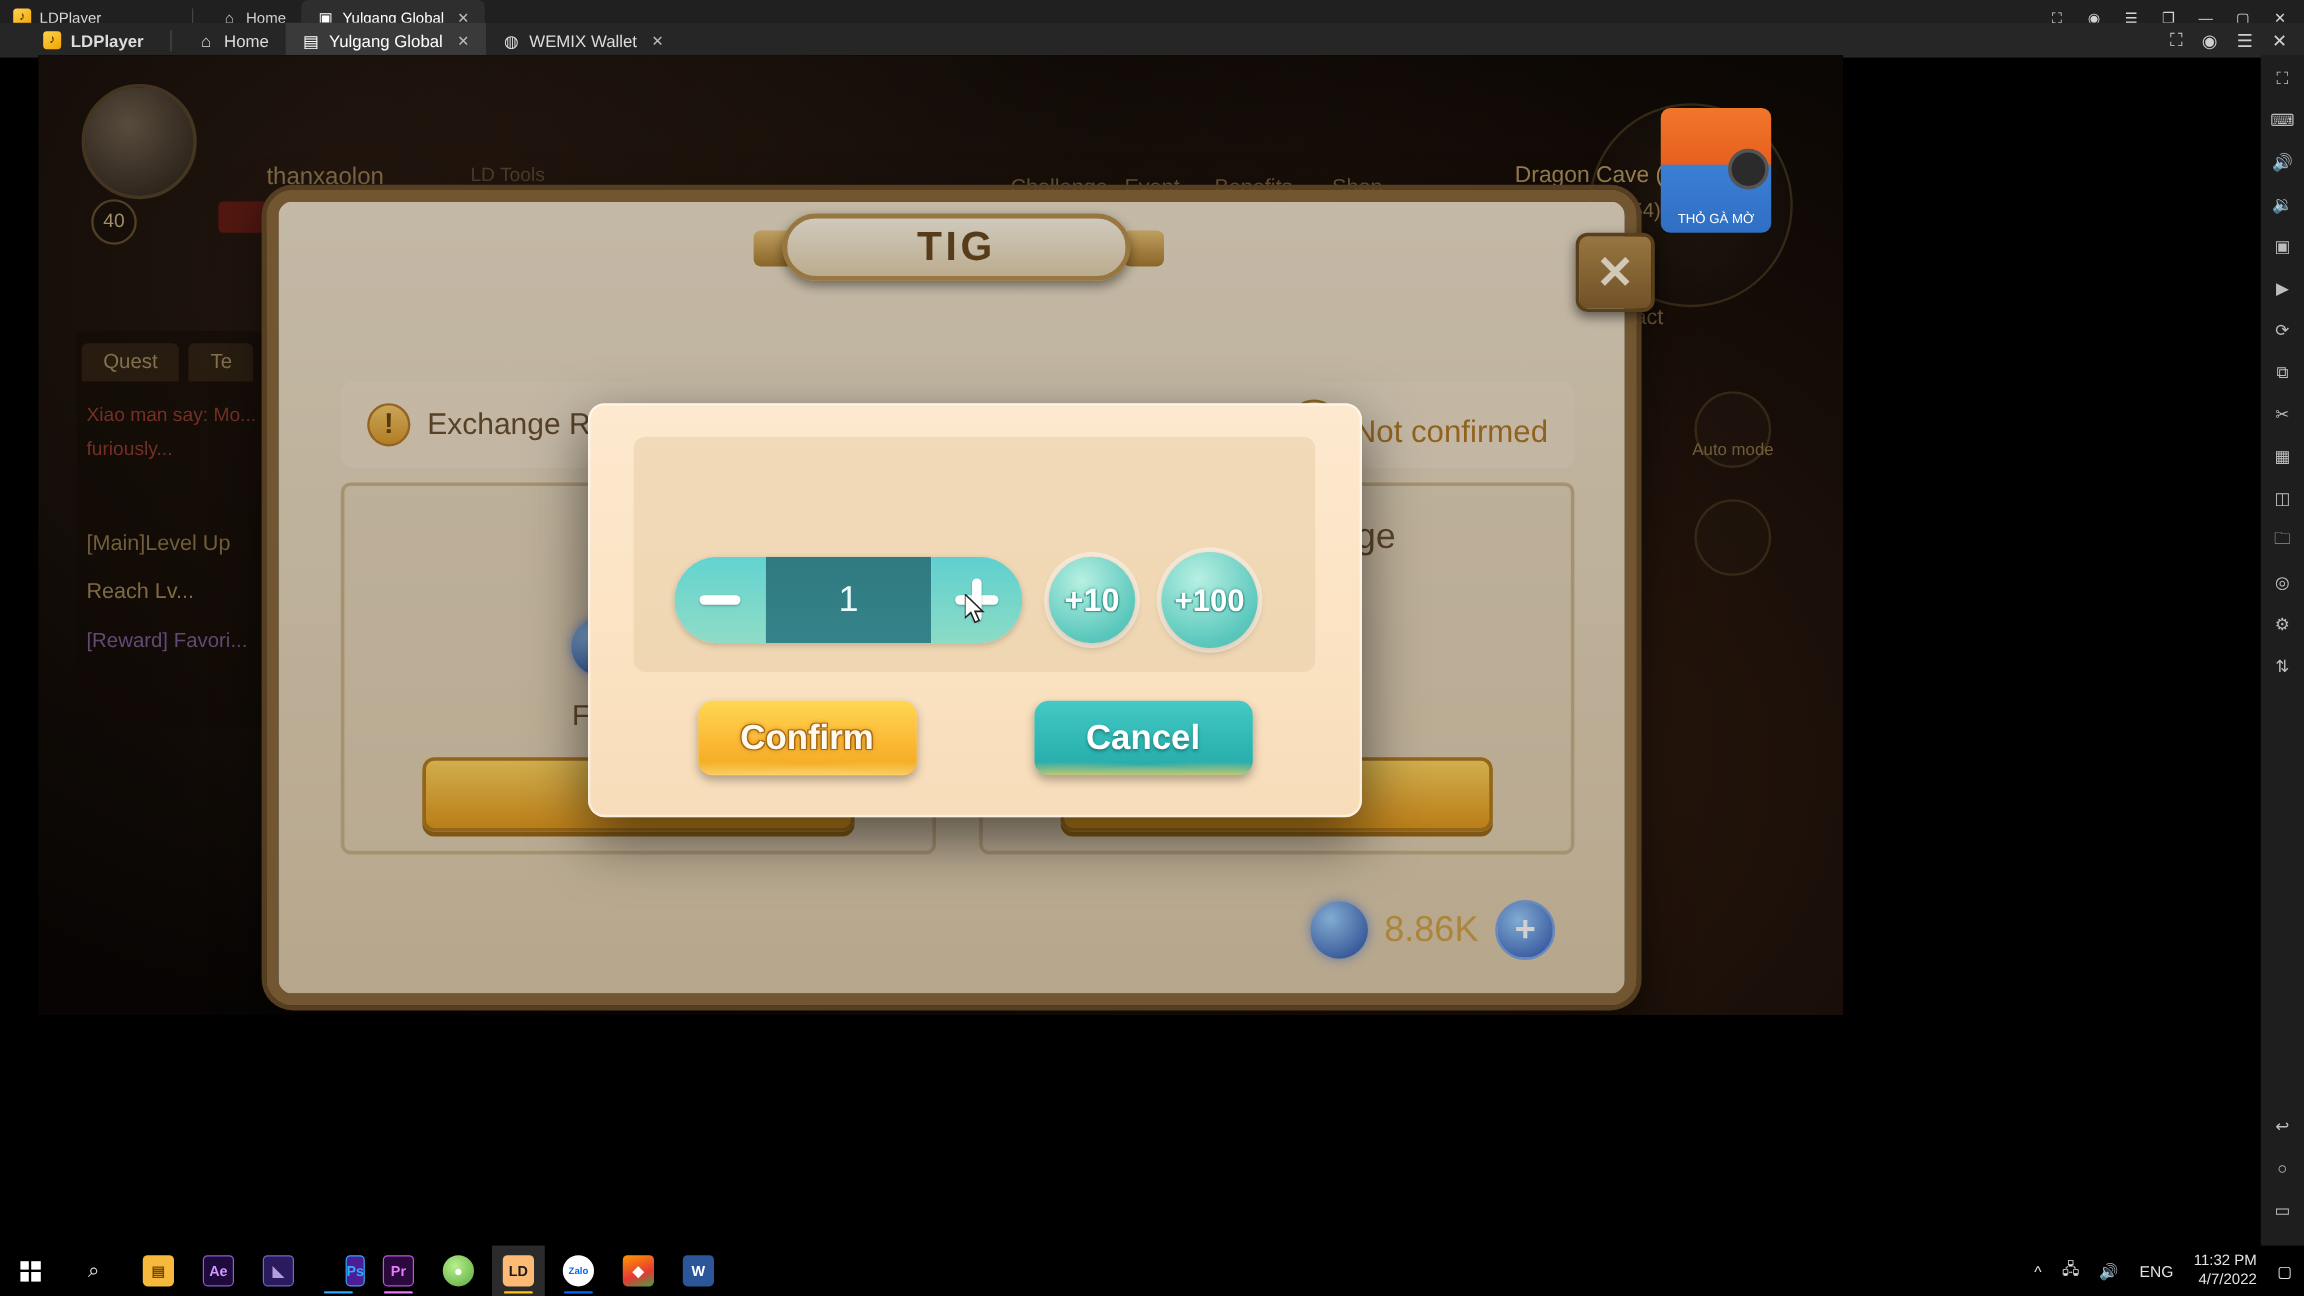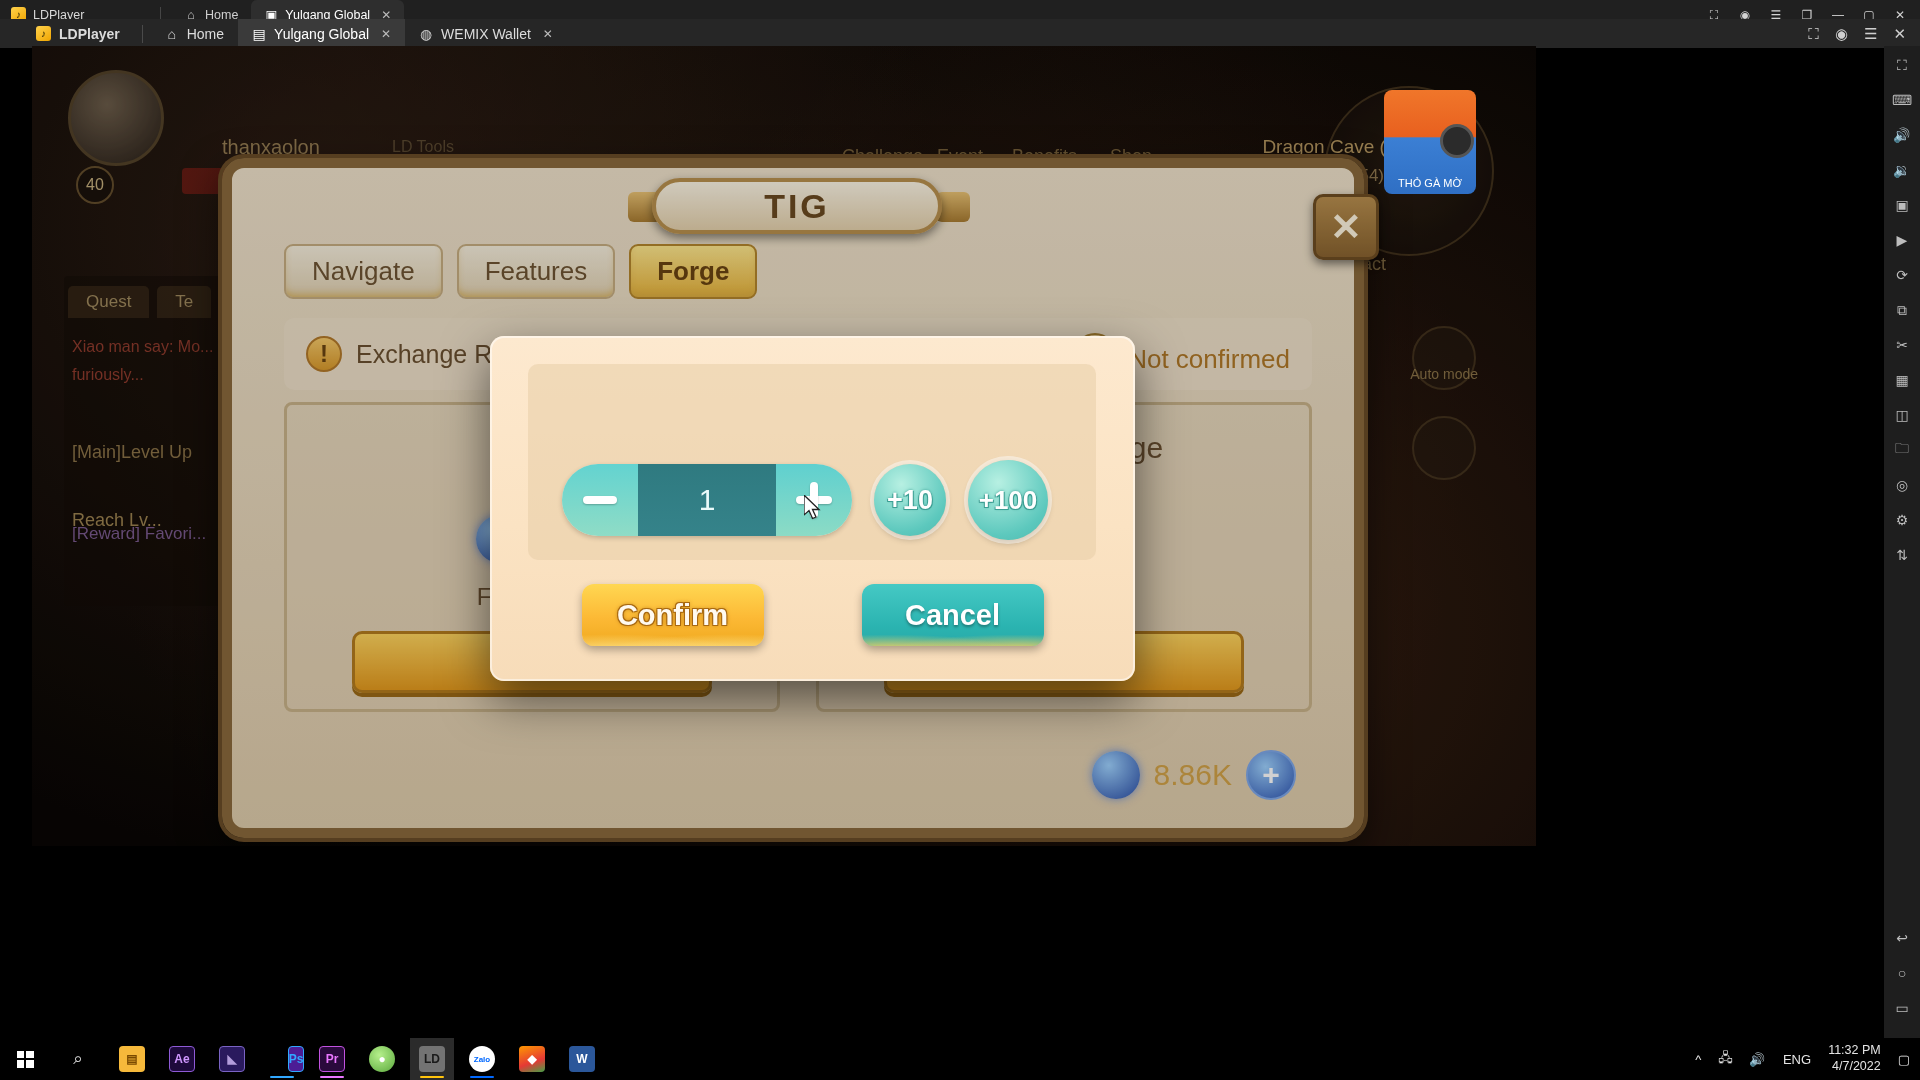--- a/index.html
+++ b/index.html
@@ -424,41 +424,36 @@
     <div class="map-coord">(11,154)</div>
 
     <div class="quest-panel"></div>
     <div class="quest-tabs">
       <div class="qtab">Quest</div>
       <div class="qtab">Te</div>
     </div>
     <div class="qline" style="top:292px;color:#8e3b2d;">Xiao man say: Mo...</div>
     <div class="qline" style="top:320px;color:#8e3b2d;">furiously...</div>
     <div class="qline" style="top:396px;color:#8a7247;font-size:18px;">[Main]Level Up</div>
-    <div class="qline" style="top:436px;color:#9c8250;font-size:18px;margin-top:28px;">Reach Lv...</div>
+    <div class="qline" style="top:436px;color:#9c8250;font-size:18px;">Reach Lv...</div>
     <div class="qline" style="top:478px;color:#7a5a8e;font-size:17px;">[Reward] Favori...</div>
 
     <div class="right-btn" style="top:280px;"></div>
     <div class="right-btn" style="top:370px;"></div>
     <div class="bg-hud-text" style="right:58px;top:320px;color:#8a7247;font-size:14px;">Auto mode</div>
     <div class="bg-hud-text" style="right:150px;top:208px;color:#8a7247;font-size:18px;">cSeaArtifact</div>
     <div class="bg-hud-text" style="left:400px;top:760px;color:#6a553a;font-size:19px;">...is promoted to master!</div>
 
     <div class="forge-frame"></div>
 
     <div class="plate-wing l"></div>
     <div class="plate-wing r"></div>
     <div class="forge-title-plate">TIG</div>
     <div class="close-x">✕</div>
 
-    <div class="ftabs">
-      <div class="ftab">Navigate</div>
-      <div class="ftab">Features</div>
-      <div class="ftab active">Forge</div>
-    </div>
 
     <div class="exch-row">
       <div class="info-dot">!</div>
       <div class="exch-label">Exchange Rate</div>
       <div class="exch-right">
         <div class="exch-coin"></div>
         <div class="exch-val">Not confirmed</div>
       </div>
     </div>
 
@@ -576,21 +571,21 @@
         <span class="underline" style="background:#31a8ff;"></span>
       </div>
       <div class="app">
         <span class="tile" style="background:#2a0a3c;color:#ea77ff;border:1.5px solid #c152e0;">Pr</span>
         <span class="underline" style="background:#ea77ff;"></span>
       </div>
       <div class="app">
         <span class="tile" style="background:radial-gradient(circle at 40% 35%,#b6f08c,#5aa83c);border-radius:50%;color:#fff;">●</span>
       </div>
       <div class="app active">
-        <span class="tile" style="background:#737373;color:#1a1a1a;">LD</span>
+        <span class="tile" style="background:#fdba74;color:#1a1a1a;">LD</span>
         <span class="underline" style="background:#ffc40c;"></span>
       </div>
       <div class="app">
         <span class="tile" style="background:#fff;color:#0068ff;border-radius:50%;font-size:8px;">Zalo</span>
         <span class="underline" style="background:#0068ff;"></span>
       </div>
       <div class="app">
         <span class="tile" style="background:linear-gradient(160deg,#ff9800,#e53935 60%,#43a047);color:#fff;">◆</span>
       </div>
       <div class="app">

